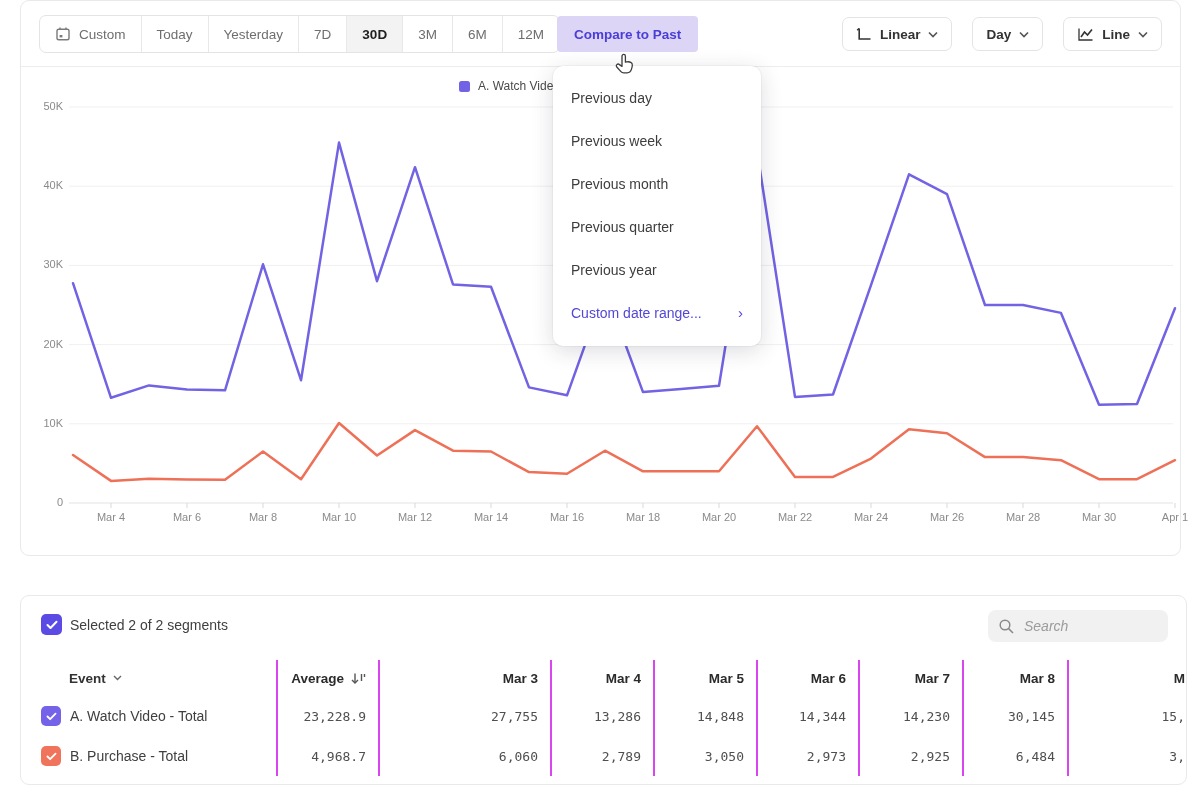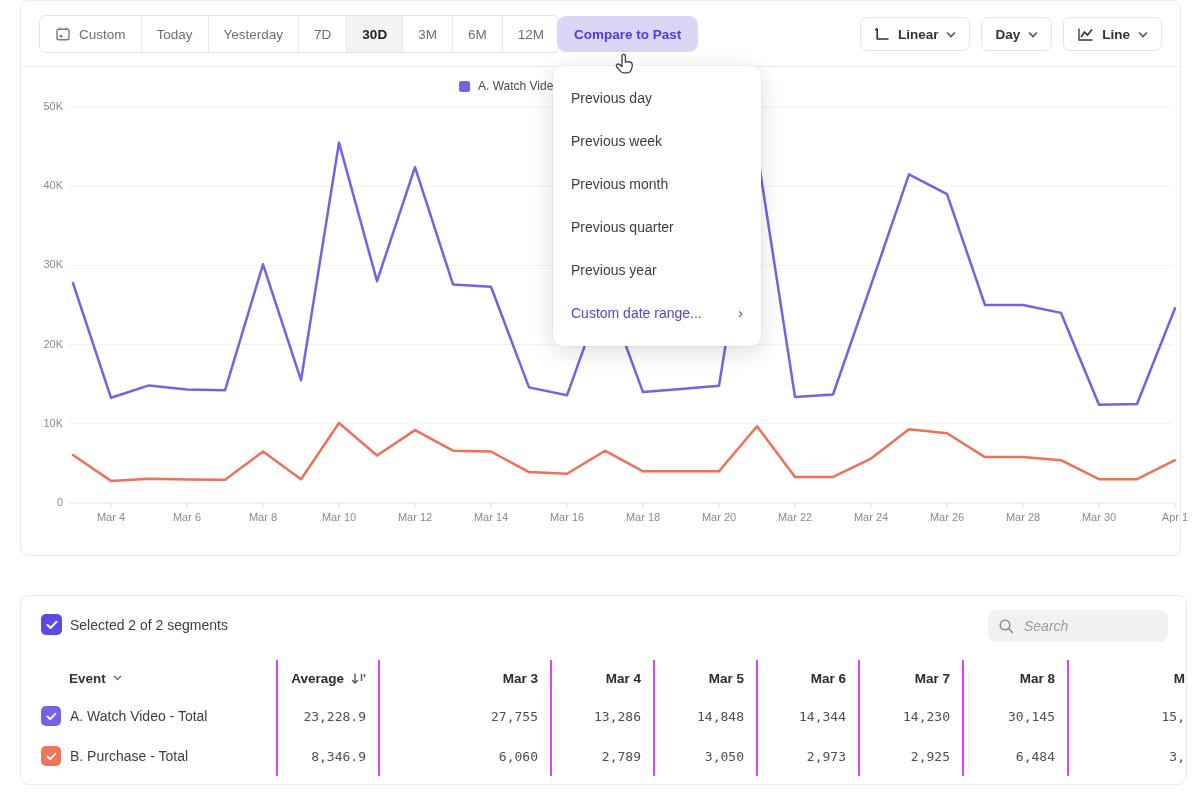--- a/index.html
+++ b/index.html
@@ -8,22 +8,22 @@
   .card { position:absolute; background:#fff; border:1px solid #e9e9e9; border-radius:9px; }
   .chart-card { left:20px; top:0; width:1161px; height:556px; }
   .table-card { left:20px; top:595px; width:1167px; height:190px; overflow:hidden; }
 
   
   .toolbar { position:relative; height:66px; border-bottom:1px solid #ededed; }
   .seg { position:absolute; left:18px; top:14px; display:flex; border:1px solid #e4e4e4; border-radius:7px; overflow:hidden; height:38px; background:#fff; }
   .seg-item { display:flex; align-items:center; gap:8px; padding:0 15px; font-size:13.5px; color:#6e6e6e; border-left:1px solid #e8e8e8; cursor:pointer; white-space:nowrap; }
   .seg-item:first-child { border-left:none; }
   .seg-item.selected { background:#f3f3f3; color:#1f1f1f; font-weight:700; }
-  .compare-btn { position:absolute; left:536px; top:15px; height:36px; padding:0 17px; background:#dcd5f6; color:#4a3dd8; border:none; border-radius:9px; font-size:13.5px; font-weight:700; font-family:inherit; cursor:pointer; }
-  .toolbar-right { position:absolute; right:18px; top:16px; display:flex; gap:11px; }
+  .compare-btn { position:absolute; left:536px; top:15px; height:36px; padding:0 17px; background:#dcd5f6; color:#4a3dd8; border:none; border-radius:4px; font-size:13.5px; font-weight:700; font-family:inherit; cursor:pointer; }
+  .toolbar-right { position:absolute; right:18px; top:16px; display:flex; gap:20px; }
   .tbtn { display:flex; align-items:center; gap:8px; height:34px; padding:0 13px; background:#fff; border:1px solid #e4e4e4; border-radius:7px; font-size:13.5px; font-weight:600; color:#333; font-family:inherit; cursor:pointer; }
   .tbtn svg { display:block; }
 
   
   .plot { position:absolute; left:40px; top:96px; width:1121px; height:420px; }
   .ylab { position:absolute; left:8px; width:34px; text-align:right; font-size:11px; color:#8a8a8a; }
   .xlab { position:absolute; top:510px; width:76px; text-align:center; font-size:11px; color:#8a8a8a; }
   .legend { position:absolute; left:438px; top:78px; display:flex; align-items:center; gap:8px; font-size:12px; color:#4a4a4a; white-space:nowrap; }
   .legend-swatch { width:11px; height:11px; border-radius:2.5px; display:inline-block; }
 
@@ -299,21 +299,21 @@
 
       <div class="ev-cell row-cell">
         <span class="checkbox cb-b" style="background: rgb(240, 116, 92);">
           <svg width="11" height="9" viewBox="0 0 12 10" fill="none" stroke="#fff" stroke-width="2" stroke-linecap="round" stroke-linejoin="round">
               <polyline points="1.5,5 4.5,8 10.5,1.8"></polyline>
             </svg>
         </span>
         <span>B. Purchase - Total</span>
       </div>
       <div class="ncell num vline row-cell">
-          <span>8,346.9</span>
+          <span>4,968.7</span>
         </div>
       <div class="ncell num vline row-cell">
           <span>6,060</span>
         </div>
       <div class="ncell num vline row-cell">
           <span>2,789</span>
         </div>
       <div class="ncell num vline row-cell">
           <span>3,050</span>
         </div>

